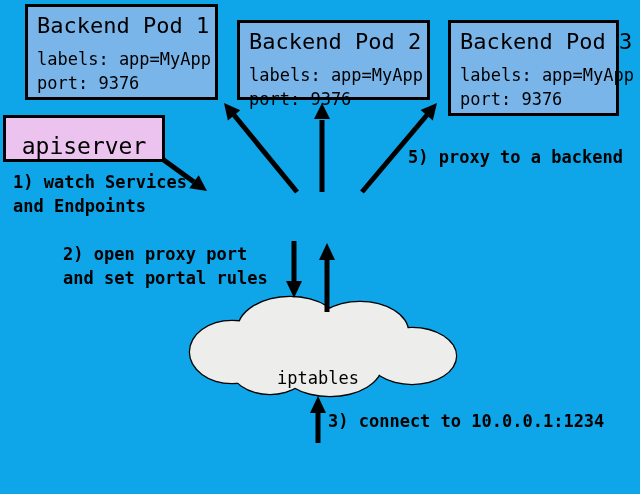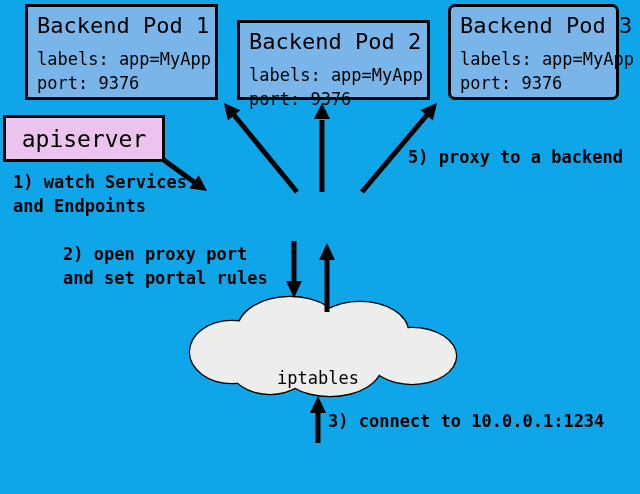--- a/index.html
+++ b/index.html
@@ -26,21 +26,21 @@
     white-space: nowrap;
   }
   .pod-line {
     font-size: 17px;
     line-height: 24px;
     margin-left: 9px;
     white-space: nowrap;
   }
   .node {
     display: flex;
-    align-items: center;
+    align-items: flex-end;
     justify-content: center;
     white-space: nowrap;
   }
   .apiserver { left: 3px; top: 115px; width: 162px; height: 47px; background: #ebc3ee; font-size: 23px; }
   .kubeproxy { left: 210px; top: 193px; width: 214px; height: 49px; background: #abe873; font-size: 22px; }
   .client    { left: 222px; top: 443px; width: 192px; height: 49px; background: #f0c97f; font-size: 22px; }
   .annotation {
     position: absolute;
     font-weight: bold;
     font-size: 17px;
@@ -132,21 +132,21 @@
     <div class="pod-line">labels: app=MyApp</div>
     <div class="pod-line">port: 9376</div>
   </div>
 
   <div class="box pod" style="left:237px; top:20px; width:193px; height:80px;">
     <div class="pod-title">Backend Pod 2</div>
     <div class="pod-line">labels: app=MyApp</div>
     <div class="pod-line">port: 9376</div>
   </div>
 
-  <div class="box pod" style="left:448px; top:4px; width:171px; height:96px;border-radius:7px;">
+  <div class="box pod" style="left:448px; top:20px; width:171px; height:96px;">
     <div class="pod-title">Backend Pod 3</div>
     <div class="pod-line">labels: app=MyApp</div>
     <div class="pod-line">port: 9376</div>
   </div>
 
   <div class="box node apiserver">
     <span>apiserver</span>
   </div>
 
 

